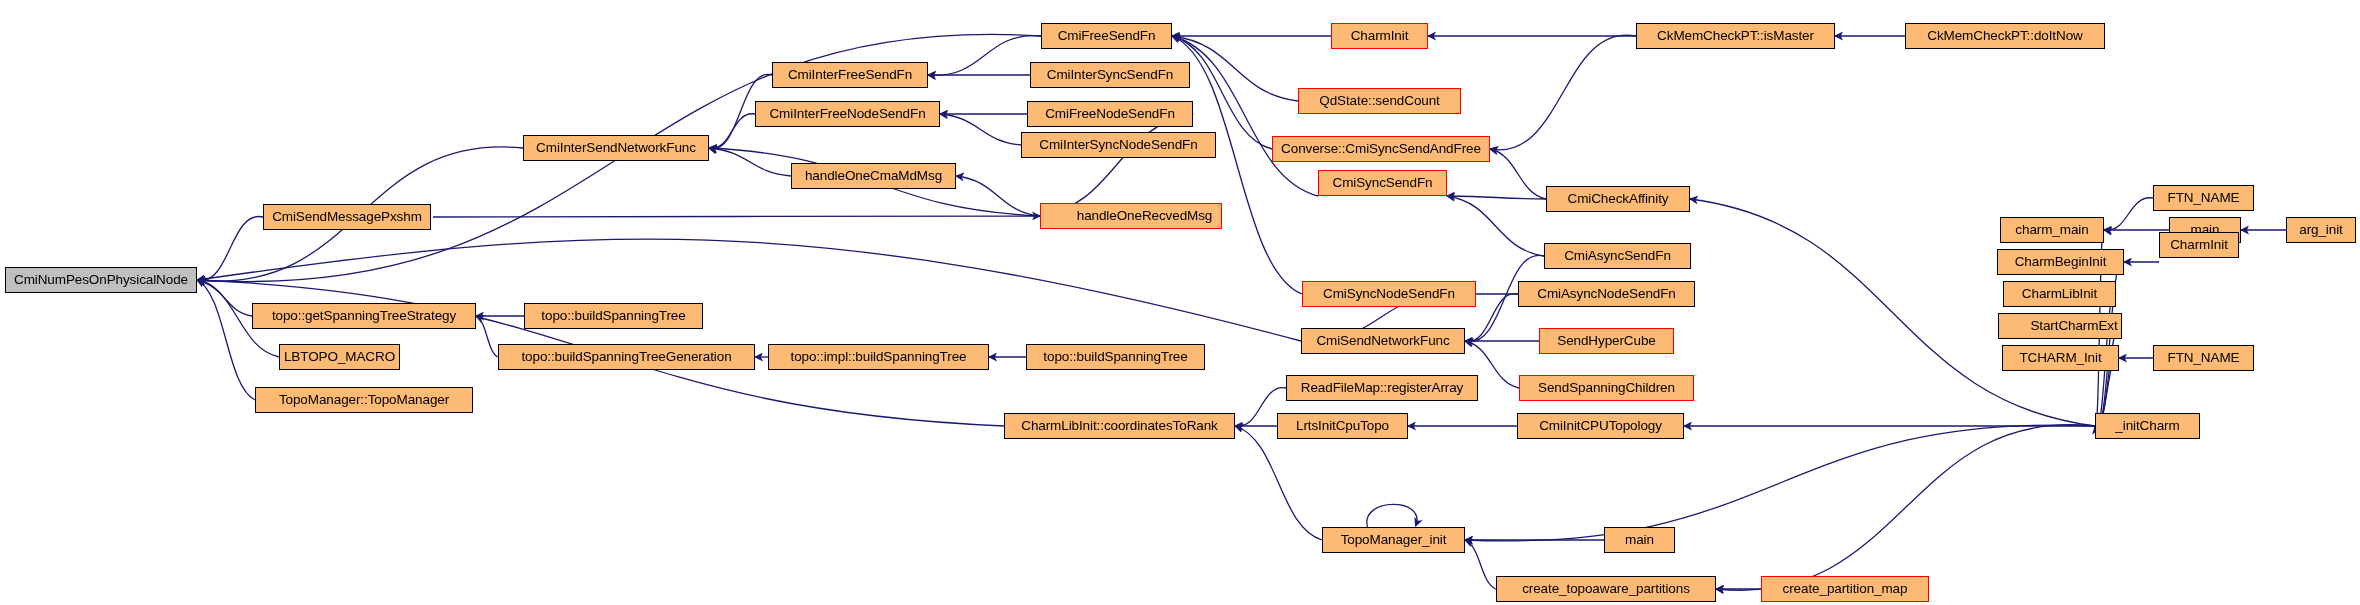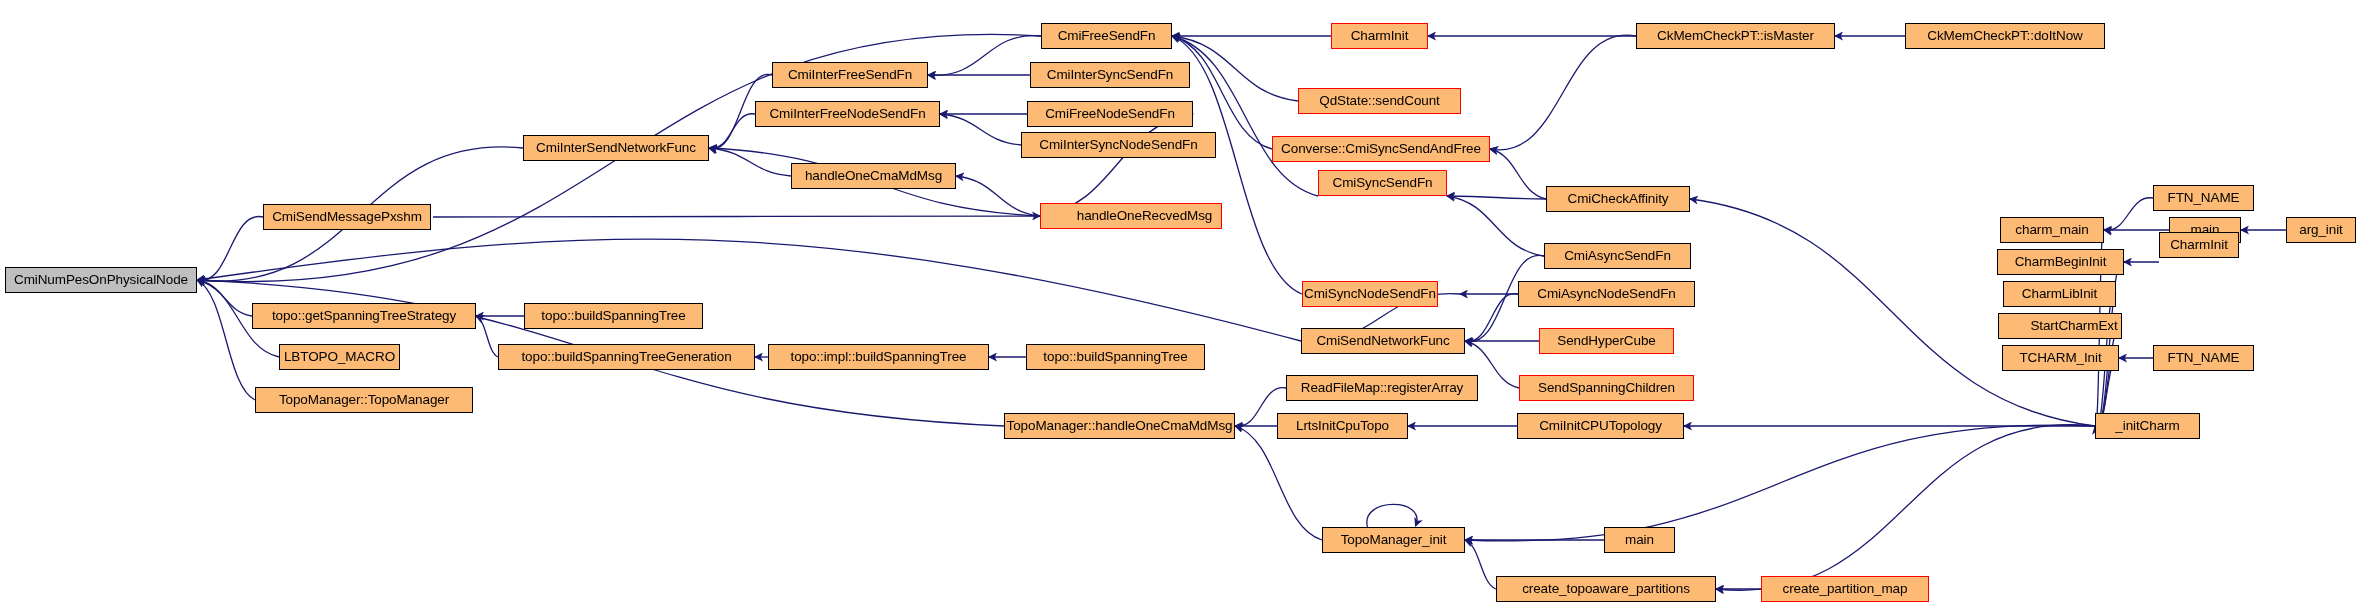--- a/index.html
+++ b/index.html
@@ -184,31 +184,31 @@
       </div>
       <div class="node red" style="left: 1298px; top: 88px; width: 163px;">
         <span>QdState::sendCount</span>
       </div>
       <div class="node red" style="left: 1272px; top: 136px; width: 218px;">
         <span>Converse::CmiSyncSendAndFree</span>
       </div>
       <div class="node red" style="left: 1318px; top: 170px; width: 129px;">
         <span>CmiSyncSendFn</span>
       </div>
-      <div class="node red" style="left: 1302px; top: 281px; width: 136px; justify-content: center;">
+      <div class="node red" style="left: 1302px; top: 281px; width: 174px; justify-content: center;">
         <span>CmiSyncNodeSendFn</span>
       </div>
       <div class="node" style="left: 1301px; top: 328px; width: 164px;">
         <span>CmiSendNetworkFunc</span>
       </div>
       <div class="node" style="left: 1286px; top: 375px; width: 192px;">
         <span>ReadFileMap::registerArray</span>
       </div>
       <div class="node" style="left: 1004px; top: 413px; width: 231px;">
-        <span>TopoManager::handleOneCmaMdMsg</span>
+        <span>CharmLibInit::coordinatesToRank</span>
       </div>
       <div class="node" style="left: 1277px; top: 413px; width: 131px;">
         <span>LrtsInitCpuTopo</span>
       </div>
       <div class="node" style="left: 1322px; top: 527px; width: 143px;">
         <span>TopoManager_init</span>
       </div>
       <div class="node" style="left: 1496px; top: 576px; width: 220px;">
         <span>create_topoaware_partitions</span>
       </div>

